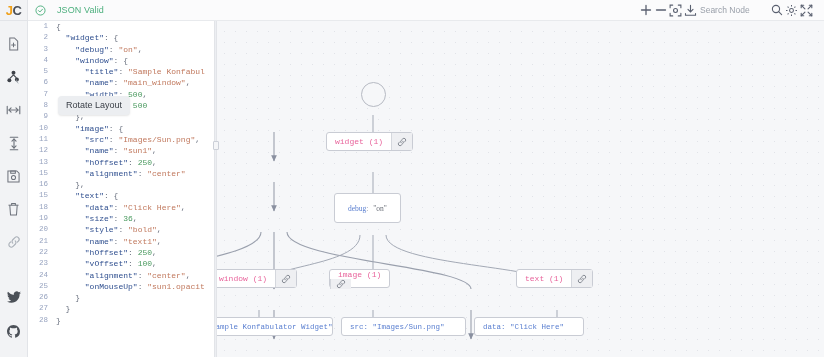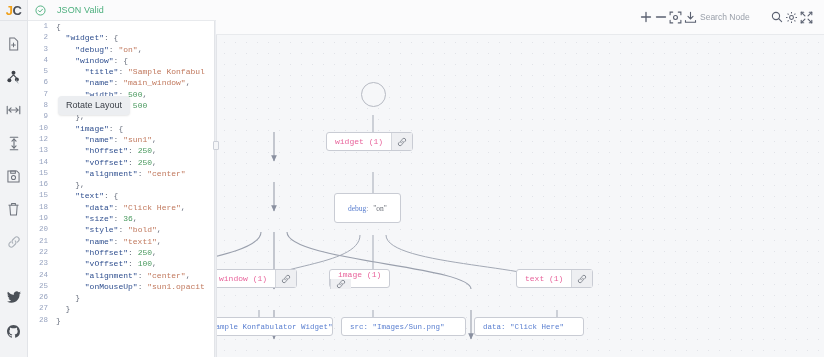--- a/index.html
+++ b/index.html
@@ -158,21 +158,21 @@
     position: relative;
     background: #f6f7f9;
     background-image: radial-gradient(circle, #e1e3e8 0.8px, transparent 0.9px);
     background-size: 11px 11px;
     background-position: 3px 4px;
     overflow: hidden;
   }
   .toolbar {
     position: absolute;
     top: 0; left: 0; right: 0;
-    height: 35px;
+    height: 21px;
     background: #fbfbfc;
     border-bottom: 1px solid #e8eaed;
     display: flex; align-items: center; justify-content: flex-end;
     padding-right: 10px;
     z-index: 10;
   }
   .tb-btn {
     width: 15px; height: 15px;
     display: flex; align-items: center; justify-content: center;
     cursor: pointer;
@@ -369,23 +369,23 @@
           <div class="code-line"><span class="ln">1</span><span class="code-text"><span class="tok-punc">{</span></span></div>
           <div class="code-line"><span class="ln">2</span><span class="code-text"><span class="tok-key">  "widget"</span><span class="tok-punc">: {</span></span></div>
           <div class="code-line"><span class="ln">3</span><span class="code-text"><span class="tok-key">    "debug"</span><span class="tok-punc">: </span><span class="tok-str">"on"</span><span class="tok-punc">,</span></span></div>
           <div class="code-line"><span class="ln">4</span><span class="code-text"><span class="tok-key">    "window"</span><span class="tok-punc">: {</span></span></div>
           <div class="code-line"><span class="ln">5</span><span class="code-text"><span class="tok-key">      "title"</span><span class="tok-punc">: </span><span class="tok-str">"Sample Konfabul</span></span></div>
           <div class="code-line"><span class="ln">6</span><span class="code-text"><span class="tok-key">      "name"</span><span class="tok-punc">: </span><span class="tok-str">"main_window"</span><span class="tok-punc">,</span></span></div>
           <div class="code-line"><span class="ln">7</span><span class="code-text"><span class="tok-key">      "width"</span><span class="tok-punc">: </span><span class="tok-num">500</span><span class="tok-punc">,</span></span></div>
           <div class="code-line"><span class="ln">8</span><span class="code-text"><span class="tok-key">      "height"</span><span class="tok-punc">: </span><span class="tok-num">500</span></span></div>
           <div class="code-line"><span class="ln">9</span><span class="code-text"><span class="tok-punc">    },</span></span></div>
           <div class="code-line"><span class="ln">10</span><span class="code-text"><span class="tok-key">    "image"</span><span class="tok-punc">: {</span></span></div>
+          <div class="code-line"><span class="ln">11</span><span class="code-text"><span class="tok-key">      "src"</span><span class="tok-punc">: </span><span class="tok-str">"Images/Sun.png"</span><span class="tok-punc">,</span></span></div>
           <div class="code-line"><span class="ln">12</span><span class="code-text"><span class="tok-key">      "name"</span><span class="tok-punc">: </span><span class="tok-str">"sun1"</span><span class="tok-punc">,</span></span></div>
           <div class="code-line"><span class="ln">13</span><span class="code-text"><span class="tok-key">      "hOffset"</span><span class="tok-punc">: </span><span class="tok-num">250</span><span class="tok-punc">,</span></span></div>
-          <div class="code-line"><span class="ln">14</span><span class="code-text"><span class="tok-key">      "vOffset"</span><span class="tok-punc">: </span><span class="tok-num">250</span><span class="tok-punc">,</span></span></div>
           <div class="code-line"><span class="ln">15</span><span class="code-text"><span class="tok-key">      "alignment"</span><span class="tok-punc">: </span><span class="tok-str">"center"</span></span></div>
           <div class="code-line"><span class="ln">16</span><span class="code-text"><span class="tok-punc">    },</span></span></div>
           <div class="code-line"><span class="ln">15</span><span class="code-text"><span class="tok-key">    "text"</span><span class="tok-punc">: {</span></span></div>
           <div class="code-line"><span class="ln">18</span><span class="code-text"><span class="tok-key">      "data"</span><span class="tok-punc">: </span><span class="tok-str">"Click Here"</span><span class="tok-punc">,</span></span></div>
           <div class="code-line"><span class="ln">19</span><span class="code-text"><span class="tok-key">      "size"</span><span class="tok-punc">: </span><span class="tok-num">36</span><span class="tok-punc">,</span></span></div>
           <div class="code-line"><span class="ln">20</span><span class="code-text"><span class="tok-key">      "style"</span><span class="tok-punc">: </span><span class="tok-str">"bold"</span><span class="tok-punc">,</span></span></div>
           <div class="code-line"><span class="ln">21</span><span class="code-text"><span class="tok-key">      "name"</span><span class="tok-punc">: </span><span class="tok-str">"text1"</span><span class="tok-punc">,</span></span></div>
           <div class="code-line"><span class="ln">22</span><span class="code-text"><span class="tok-key">      "hOffset"</span><span class="tok-punc">: </span><span class="tok-num">250</span><span class="tok-punc">,</span></span></div>
           <div class="code-line"><span class="ln">23</span><span class="code-text"><span class="tok-key">      "vOffset"</span><span class="tok-punc">: </span><span class="tok-num">100</span><span class="tok-punc">,</span></span></div>
           <div class="code-line"><span class="ln">24</span><span class="code-text"><span class="tok-key">      "alignment"</span><span class="tok-punc">: </span><span class="tok-str">"center"</span><span class="tok-punc">,</span></span></div>

